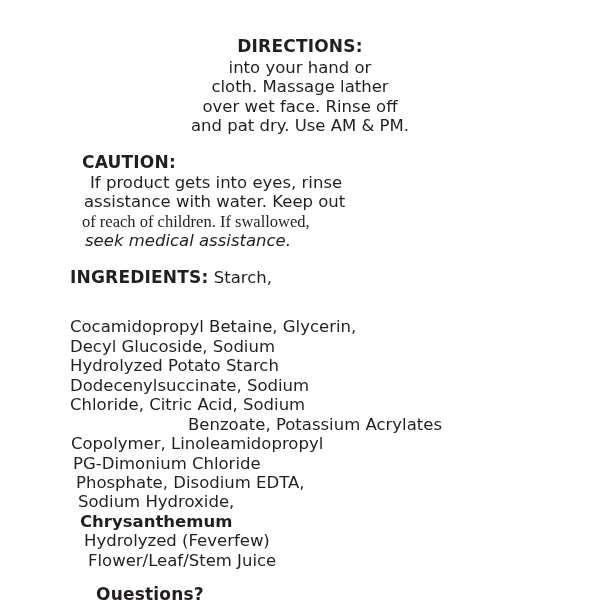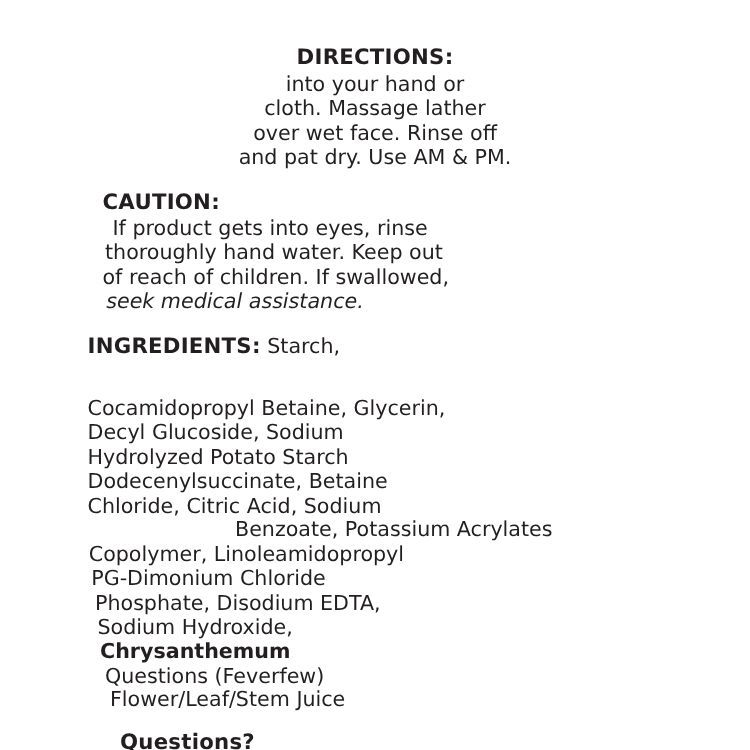--- a/index.html
+++ b/index.html
@@ -57,21 +57,21 @@
   }
   .caution .heading {
     display: block;
     margin-bottom: 1px;
   }
   .caution .body-text .ln {
     display: block;
   }
   .caution .body-text .ln:nth-child(1) { padding-left: 8px; }
   .caution .body-text .ln:nth-child(2) { padding-left: 2px; }
-  .caution .body-text .ln:nth-child(3) { padding-left: 0px; }
+  .caution .body-text .ln:nth-child(3) { padding-left: 0px; font-family: Liberation Serif, serif; }
   .caution .body-text .ln:nth-child(4) { padding-left: 3px; font-style: italic; }
 
   
   .ingredients {
     margin-bottom: 14px;
     padding-left: 30px;
   }
   .ingredients .lead .heading {
     display: inline;
   }
@@ -121,41 +121,41 @@
       <span class="ln">cloth. Massage lather</span>
       <span class="ln">over wet face. Rinse off</span>
       <span class="ln">and pat dry. Use AM &amp; PM.</span>
     </span>
   </div>
 
   <div class="section caution">
     <span class="heading">CAUTION:</span>
     <span class="body-text">
       <span class="ln">If product gets into eyes, rinse</span>
-      <span class="ln">thoroughly hand water. Keep out</span>
+      <span class="ln">assistance with water. Keep out</span>
       <span class="ln">of reach of children. If swallowed,</span>
       <span class="ln">seek medical assistance.</span>
     </span>
   </div>
 
   <div class="section ingredients">
     <span class="lead body-text"><span class="heading">INGREDIENTS:</span> <span>Starch,</span></span>
     <span class="body-text">
       <span class="ln i1">Cocamidopropyl Betaine, Glycerin,</span>
       <span class="ln i2">Decyl Glucoside, Sodium</span>
       <span class="ln i3">Hydrolyzed Potato Starch</span>
-      <span class="ln i4">Dodecenylsuccinate, Betaine</span>
+      <span class="ln i4">Dodecenylsuccinate, Sodium</span>
       <span class="ln i5">Chloride, Citric Acid, Sodium</span>
       <span class="ln i6">Benzoate, Potassium Acrylates</span>
       <span class="ln i7">Copolymer, Linoleamidopropyl</span>
       <span class="ln i8">PG-Dimonium Chloride</span>
       <span class="ln i9">Phosphate, Disodium EDTA,</span>
       <span class="ln i10">Sodium Hydroxide,</span>
       <span class="ln i11">Chrysanthemum</span>
-      <span class="ln i12">Questions (Feverfew)</span>
+      <span class="ln i12">Hydrolyzed (Feverfew)</span>
       <span class="ln i13">Flower/Leaf/Stem Juice</span>
     </span>
   </div>
 
   <div class="section questions">
     <span class="heading">Questions?</span>
     <span class="body-text">
       <span class="ln q1"><span class="bold">866-428-3366</span><span>; Outside US,</span></span>
       
       

